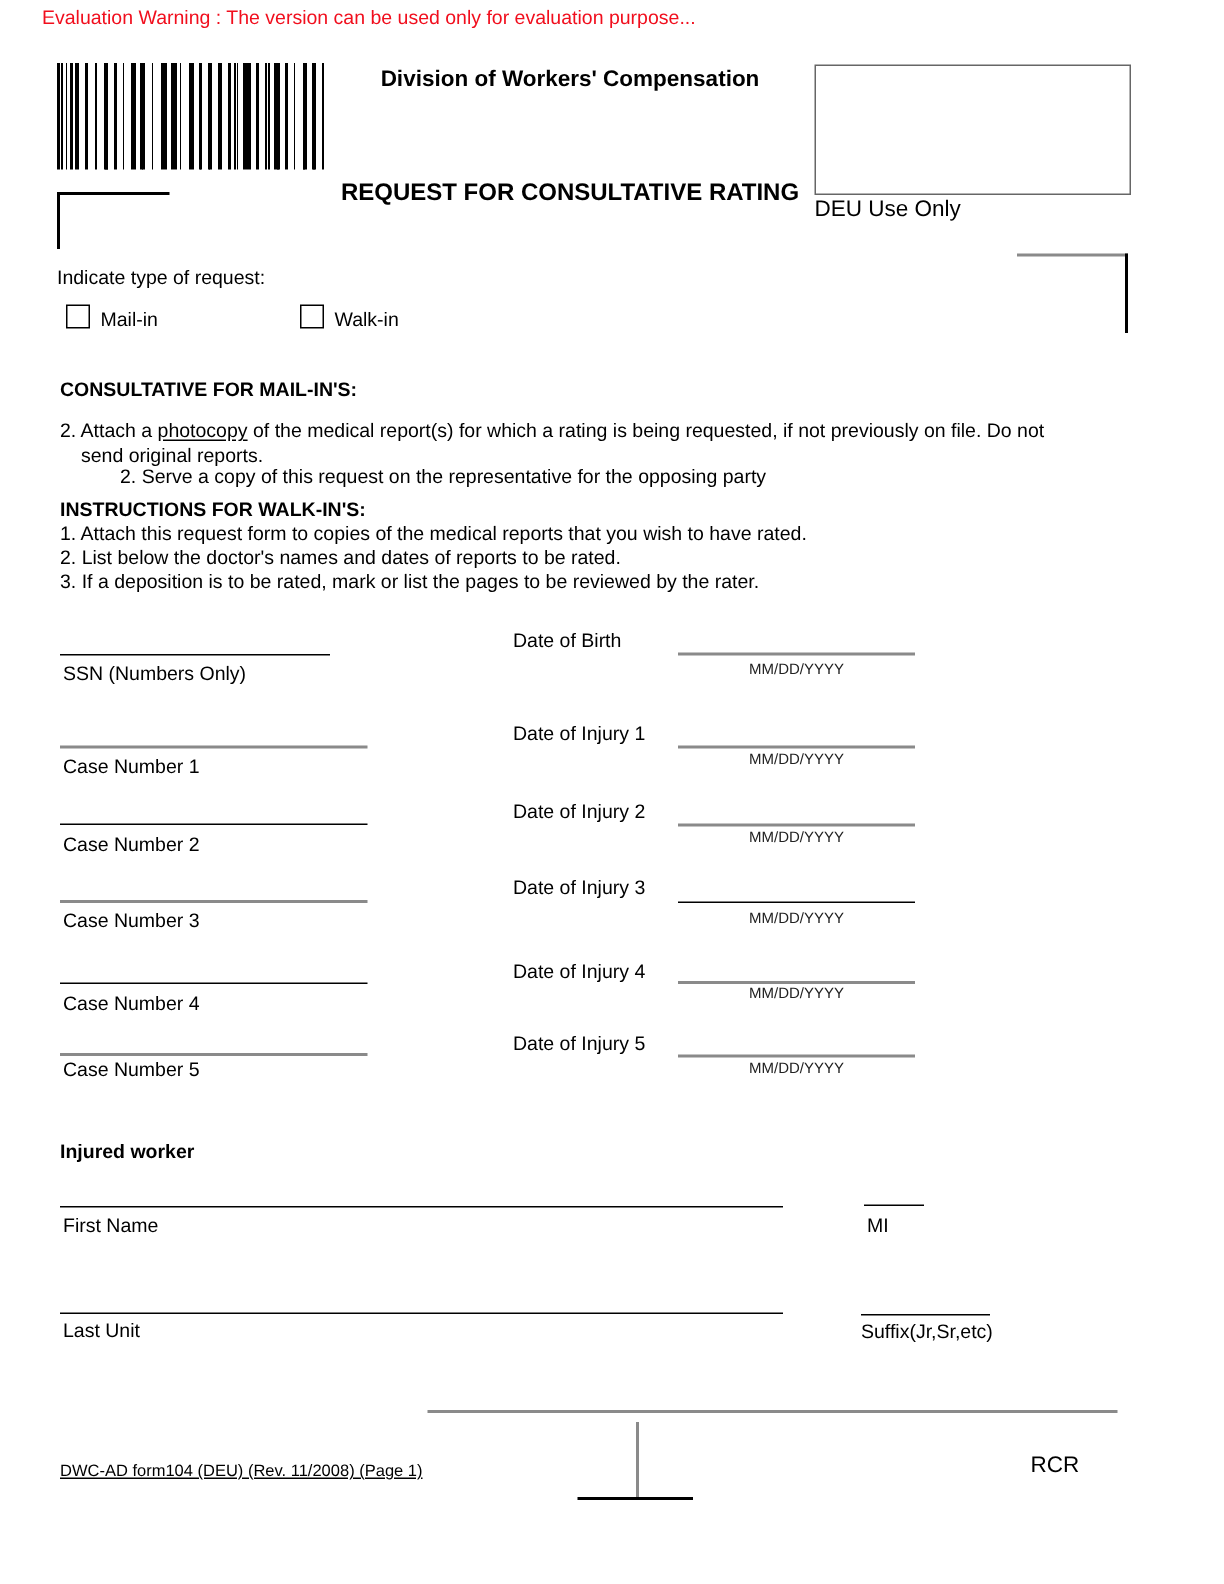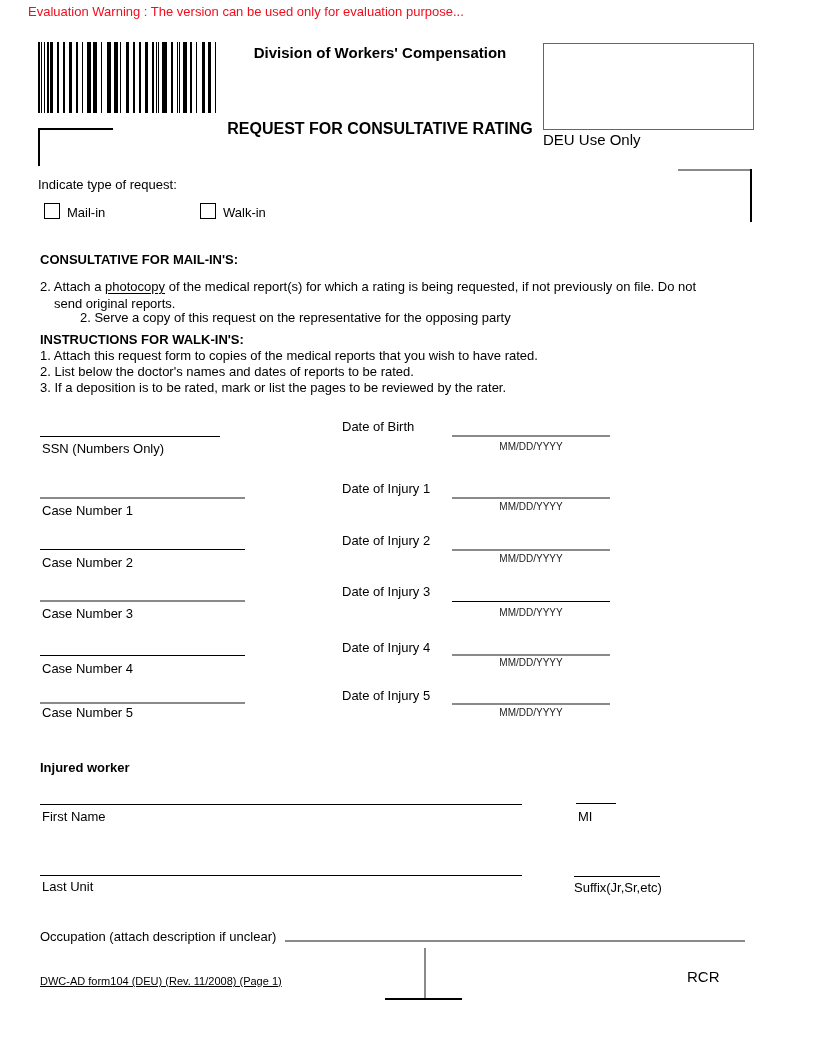--- a/index.html
+++ b/index.html
@@ -115,21 +115,20 @@
   <div class="abs rule" style="left:40px;top:804px;width:482px;"></div>
   <div class="abs flabel" style="left:42px;top:809px;">First Name</div>
   <div class="abs rule" style="left:576px;top:803px;width:40px;"></div>
   <div class="abs flabel" style="left:578px;top:809px;">MI</div>
 
   <div class="abs rule" style="left:40px;top:875px;width:482px;"></div>
   <div class="abs flabel" style="left:42px;top:879px;">Last Unit</div>
   <div class="abs rule" style="left:574px;top:876px;width:86px;"></div>
   <div class="abs small-label" style="left:574px;top:880px;">Suffix(Jr,Sr,etc)</div>
 
-  <div class="abs flabel" style="left:40px;top:929px;">Occupation (attach description if unclear)</div>
   <div class="abs rule-gray" style="left:285px;top:940px;width:460px;"></div>
 
   <div class="abs footer-text" style="left:40px;top:975px;text-decoration:underline;">DWC-AD form104 (DEU) (Rev. 11/2008) (Page 1)</div>
   <div class="abs rcr" style="left:687px;top:968px;">RCR</div>
 
   <div class="abs vline gray" style="left:424px;top:948px;width:1.5px;height:51px;"></div>
   <div class="abs hline" style="left:385px;top:998px;width:77px;height:1.5px;"></div>
 
 </div>
 

